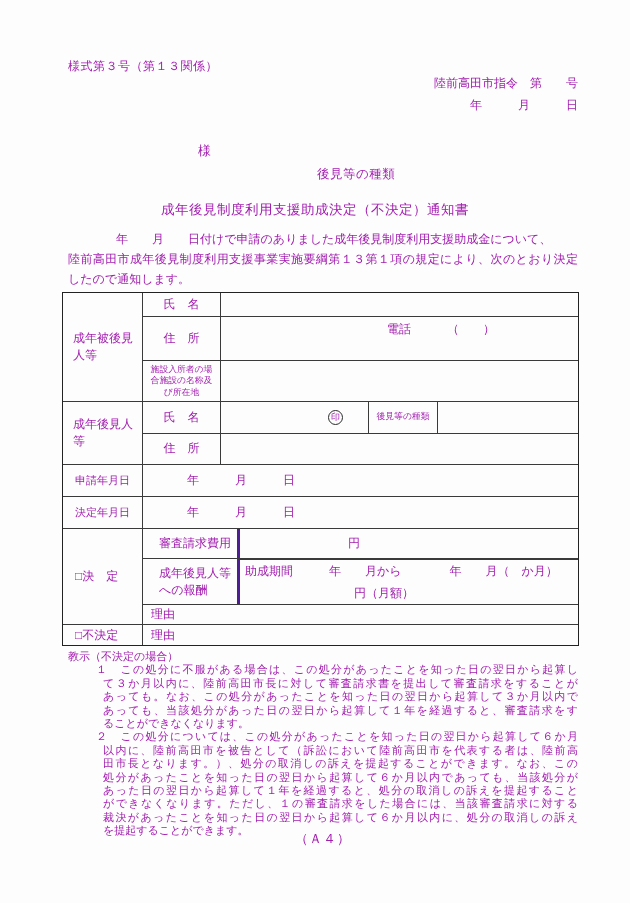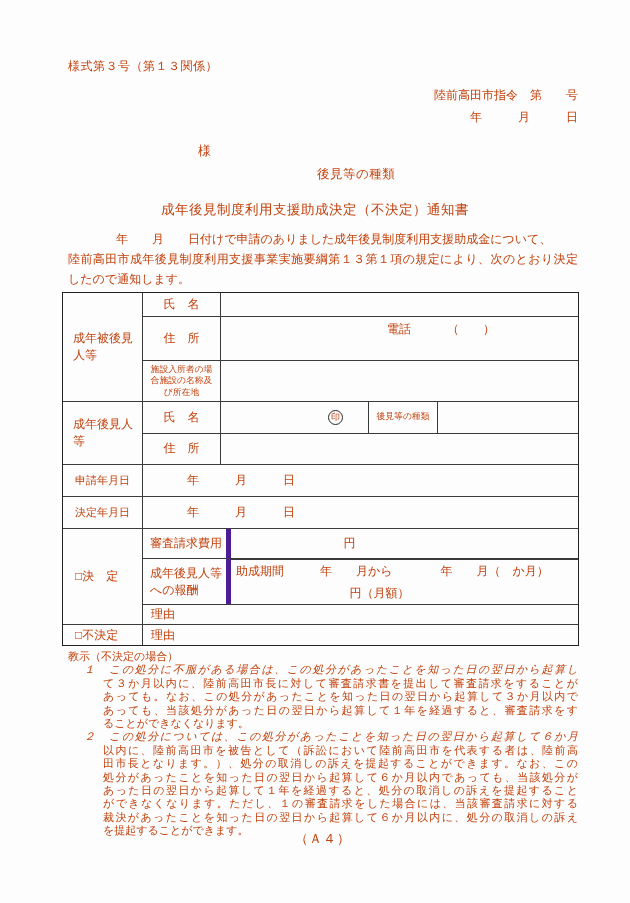--- a/index.html
+++ b/index.html
@@ -1,24 +1,24 @@
 <!DOCTYPE html>
 <html lang="ja"><head>
 <meta charset="utf-8">
 <style>
   html,body{margin:0;padding:0;background:#e8e8e8;}
   .page{
     position:relative;width:630px;height:903px;margin:0 auto;
-    background:#fdfdfd;color:#c2410c;
+    background:#fdfdfd;color:#a21caf;
     font-family:"Liberation Serif","DejaVu Serif",serif;
     overflow:hidden;
   }
   .abs{position:absolute;}
   .form-no{left:68px;top:58px;font-size:12px;letter-spacing:.5px;}
-  .hdr-right{left:68px;top:84px;width:510px;text-align:right;font-size:12px;line-height:22px;}
+  .hdr-right{left:68px;top:72px;width:510px;text-align:right;font-size:12px;line-height:22px;}
   .addressee{left:198px;top:142px;font-size:13px;}
   .sender{left:317px;top:166px;font-size:12.5px;letter-spacing:.5px;}
   .doc-title{left:0;top:201px;width:630px;text-align:center;font-size:13.5px;letter-spacing:.5px;}
   .intro{left:68px;top:229px;width:510px;font-size:12px;line-height:20px;}
   .just{text-align:justify;text-align-last:justify;}
 
   
   .tbl{
     position:absolute;left:62px;top:292px;width:517px;
     border:1.5px solid #222;box-sizing:border-box;
@@ -28,21 +28,21 @@
   .sec{display:flex;border-top:1px solid #3a3a3a;}
   .sec:first-child{border-top:none;}
   .col1{width:80px;border-right:1px solid #3a3a3a;display:flex;align-items:center;}
   .group{padding:0 8px 0 10px;line-height:17px;}
   .chk{padding-left:12px;}
   .stack{flex:1;display:flex;flex-direction:column;}
   .row{display:flex;border-top:1px solid #3a3a3a;justify-content:center;}
   .row:first-child{border-top:none;}
   .cell{display:flex;align-items:center;overflow:hidden;}
   .col2{width:78px;border-right:1px solid #3a3a3a;justify-content:center;text-align:center;}
-  .col2d{width:88px;border-right:5px solid #4c1d95;padding-left:7px;flex-direction:column;align-items:flex-start;justify-content:center;line-height:17px;}
+  .col2d{width:88px;border-right:3px solid #4c1d95;padding-left:7px;flex-direction:column;align-items:flex-start;justify-content:center;line-height:17px;margin-left:9px;}
   .val{flex:1;padding-left:8px;}
   .small{font-size:8.8px;line-height:11.5px;padding:0 5px;}
   .h23{height:23px;}.h44{height:44px;}.h41{height:41px;}
   .h31{height:31px;}.h32{height:32px;}.h30{height:30px;}
   .h46{height:46px;}.h20{height:20px;}.h21{height:21px;}
   .h108{height:108px;}.h63{height:63px;}.h96{height:96px;}
   .addr{display:block;padding-top:3px;line-height:19px;}
   .phone{margin-left:158px;}
   .label-c{justify-content:center;font-size:11px;}
   .datecell{flex:1;padding-left:8px;}
@@ -54,21 +54,21 @@
   .yen1{flex:1;justify-content:center;padding-right:110px;}
   .stack2{flex:1;display:flex;flex-direction:column;}
   .sub{display:flex;align-items:center;}
   .subtop{height:21px;justify-content:center;padding-right:50px;}
   .subbottom{height:24px;border-top:1px solid #3a3a3a;padding-left:5px;}
   .reason{flex:1;padding-left:8px;}
 
   
   .kyoji{left:68px;top:650px;width:510px;font-size:11px;line-height:13.4px;}
   .kl{min-height:13.4px;}
-  .num{margin-left:16px;font-style:italic;}
+  .num{margin-left:28px;}
   .cont{margin-left:35px;}
   .a4{left:68px;top:830px;width:510px;text-align:center;font-size:13px;letter-spacing:1px;}
 </style>
 </head>
 <body>
 
 <div class="page">
 
   <div class="abs form-no">様式第３号（第１３関係）</div>
 

